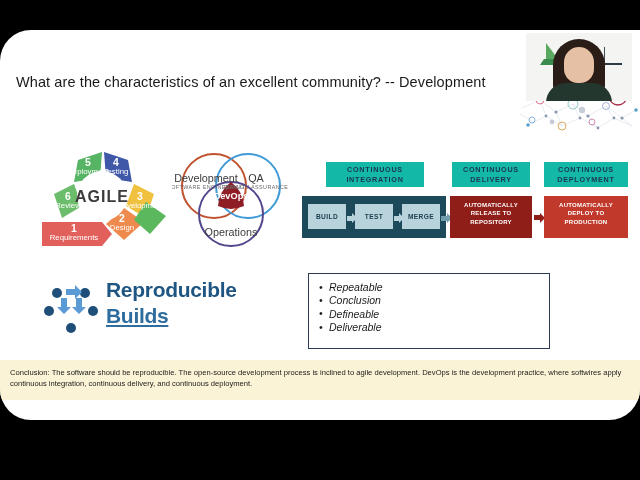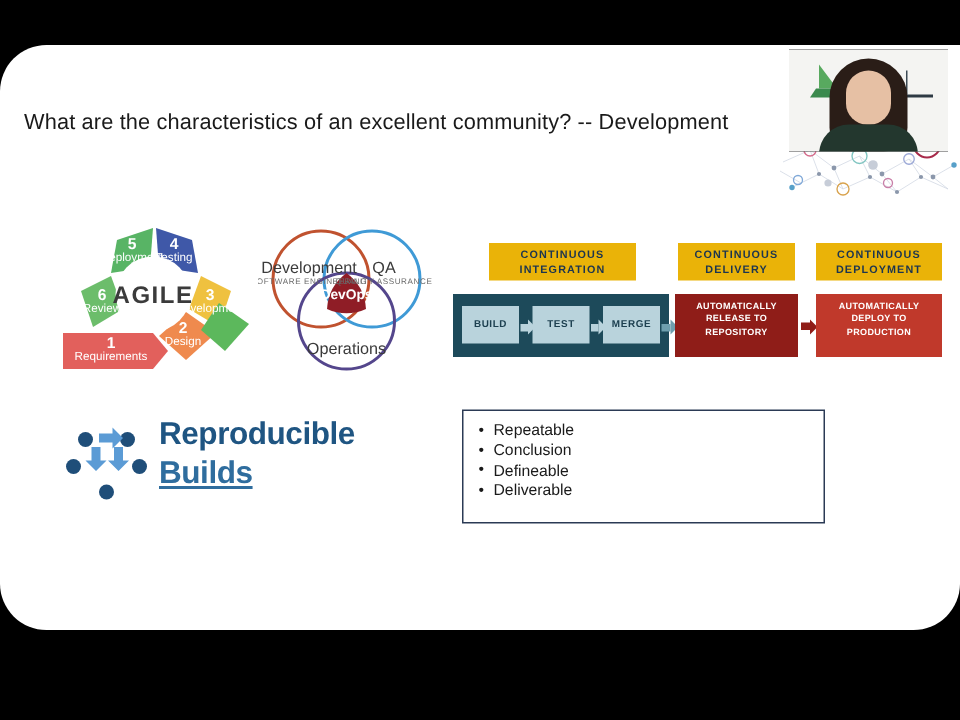--- a/index.html
+++ b/index.html
@@ -21,21 +21,21 @@
   .agl-core{font-size:8px;font-weight:bold;fill:#3b3b3b;text-anchor:middle;letter-spacing:.5px;}
 
   
   #venn{position:absolute;left:172px;top:114px;width:116px;height:110px;}
   .vn-t{font-size:5.4px;fill:#3b3b3b;text-anchor:middle;}
   .vn-s{font-size:2.7px;fill:#6a6a6a;text-anchor:middle;letter-spacing:.2px;}
   .vn-c{font-size:4.6px;fill:#ffffff;text-anchor:middle;font-weight:bold;}
 
   
   #cicd{position:absolute;left:302px;top:132px;width:326px;height:84px;}
-  .cc-head{position:absolute;background:#eab308;color:#1c3550;font-size:7.2px;font-weight:bold;
+  .cc-head{position:absolute;background:#14b8a6;color:#1c3550;font-size:7.2px;font-weight:bold;
            letter-spacing:.75px;line-height:10px;text-align:center;padding:3px 0 2px;}
   .cc-band{position:absolute;top:34px;height:42px;}
   .ci-band{left:0;width:144px;background:#1d4a5a;}
   .cd1{left:148px;width:82px;background:#8f1d18;}
   .cd2{left:242px;width:84px;background:#c0392b;}
   .ci-box{position:absolute;top:8px;width:38px;height:25px;background:#b9d3dc;color:#1d4050;
           font-size:6.6px;font-weight:bold;letter-spacing:.4px;display:flex;align-items:center;justify-content:center;}
   .cd-txt{position:absolute;left:0;right:0;top:5px;color:#ffffff;font-size:6px;font-weight:bold;
           line-height:8.4px;text-align:center;letter-spacing:.25px;}
   .arw{position:absolute;top:17px;width:0;height:0;border-top:5px solid transparent;border-bottom:5px solid transparent;}
@@ -43,21 +43,21 @@
 
   
   #rb{position:absolute;left:44px;top:246px;width:230px;height:62px;}
   #rb-mark{position:absolute;left:0;top:4px;width:54px;height:54px;}
   #rb-text{position:absolute;left:62px;top:1px;color:#1f5582;font-weight:bold;font-size:21px;line-height:26px;letter-spacing:-.3px;}
   #rb-text .l2{color:#2f6d9e;text-decoration:underline;}
 
   
   #fedora{position:absolute;left:308px;top:243px;width:242px;height:76px;background:#fff;border:1px solid #2b3a55;padding:6px 9px;box-sizing:border-box;}
   #fed-link{color:#2b6fb5;text-decoration:underline;font-size:11.5px;line-height:15px;}
-  #fed-list{margin:1px 0 15px 0;padding:0;list-style:none;}
+  #fed-list{margin:1px 0 15px 0;padding:0;list-style:none;font-style:italic;}
   #fed-list li{font-size:10.5px;line-height:13.4px;color:#1a1a1a;padding-left:11px;position:relative;}
   #fed-list li:before{content:"•";position:absolute;left:1px;top:-.5px;color:#1a1a1a;}
 
   
   #concl{position:absolute;left:0;top:330px;width:640px;height:40px;background:#fbf3d5;
          box-sizing:border-box;padding:7px 10px 0 10px;color:#1a1a1a;font-size:7.6px;line-height:11.4px;}
 
   
   #chaoss{position:absolute;left:33px;top:388px;height:26px;display:flex;align-items:center;}
   #chaoss .ch{font-size:21px;letter-spacing:.6px;color:#111;font-family:"Liberation Sans",sans-serif;}
@@ -209,20 +209,21 @@
 
     <div id="fedora">
       <ul id="fed-list">
         <li>Repeatable</li>
         <li>Conclusion</li>
         <li>Defineable</li>
         <li>Deliverable</li>
       </ul>
     </div>
 
+    <div id="concl">Conclusion:   The software should be reproducible. The open-source development process is inclined to agile development. DevOps is the development practice, where softwires apply continuous integration, continuous delivery, and continuous deployment.</div>
 
     <div id="chaoss">
       <span class="ch">CHA</span>
 
       <span class="ch">SS</span>
     </div>
 
   </div>
 
   <div id="cam">

